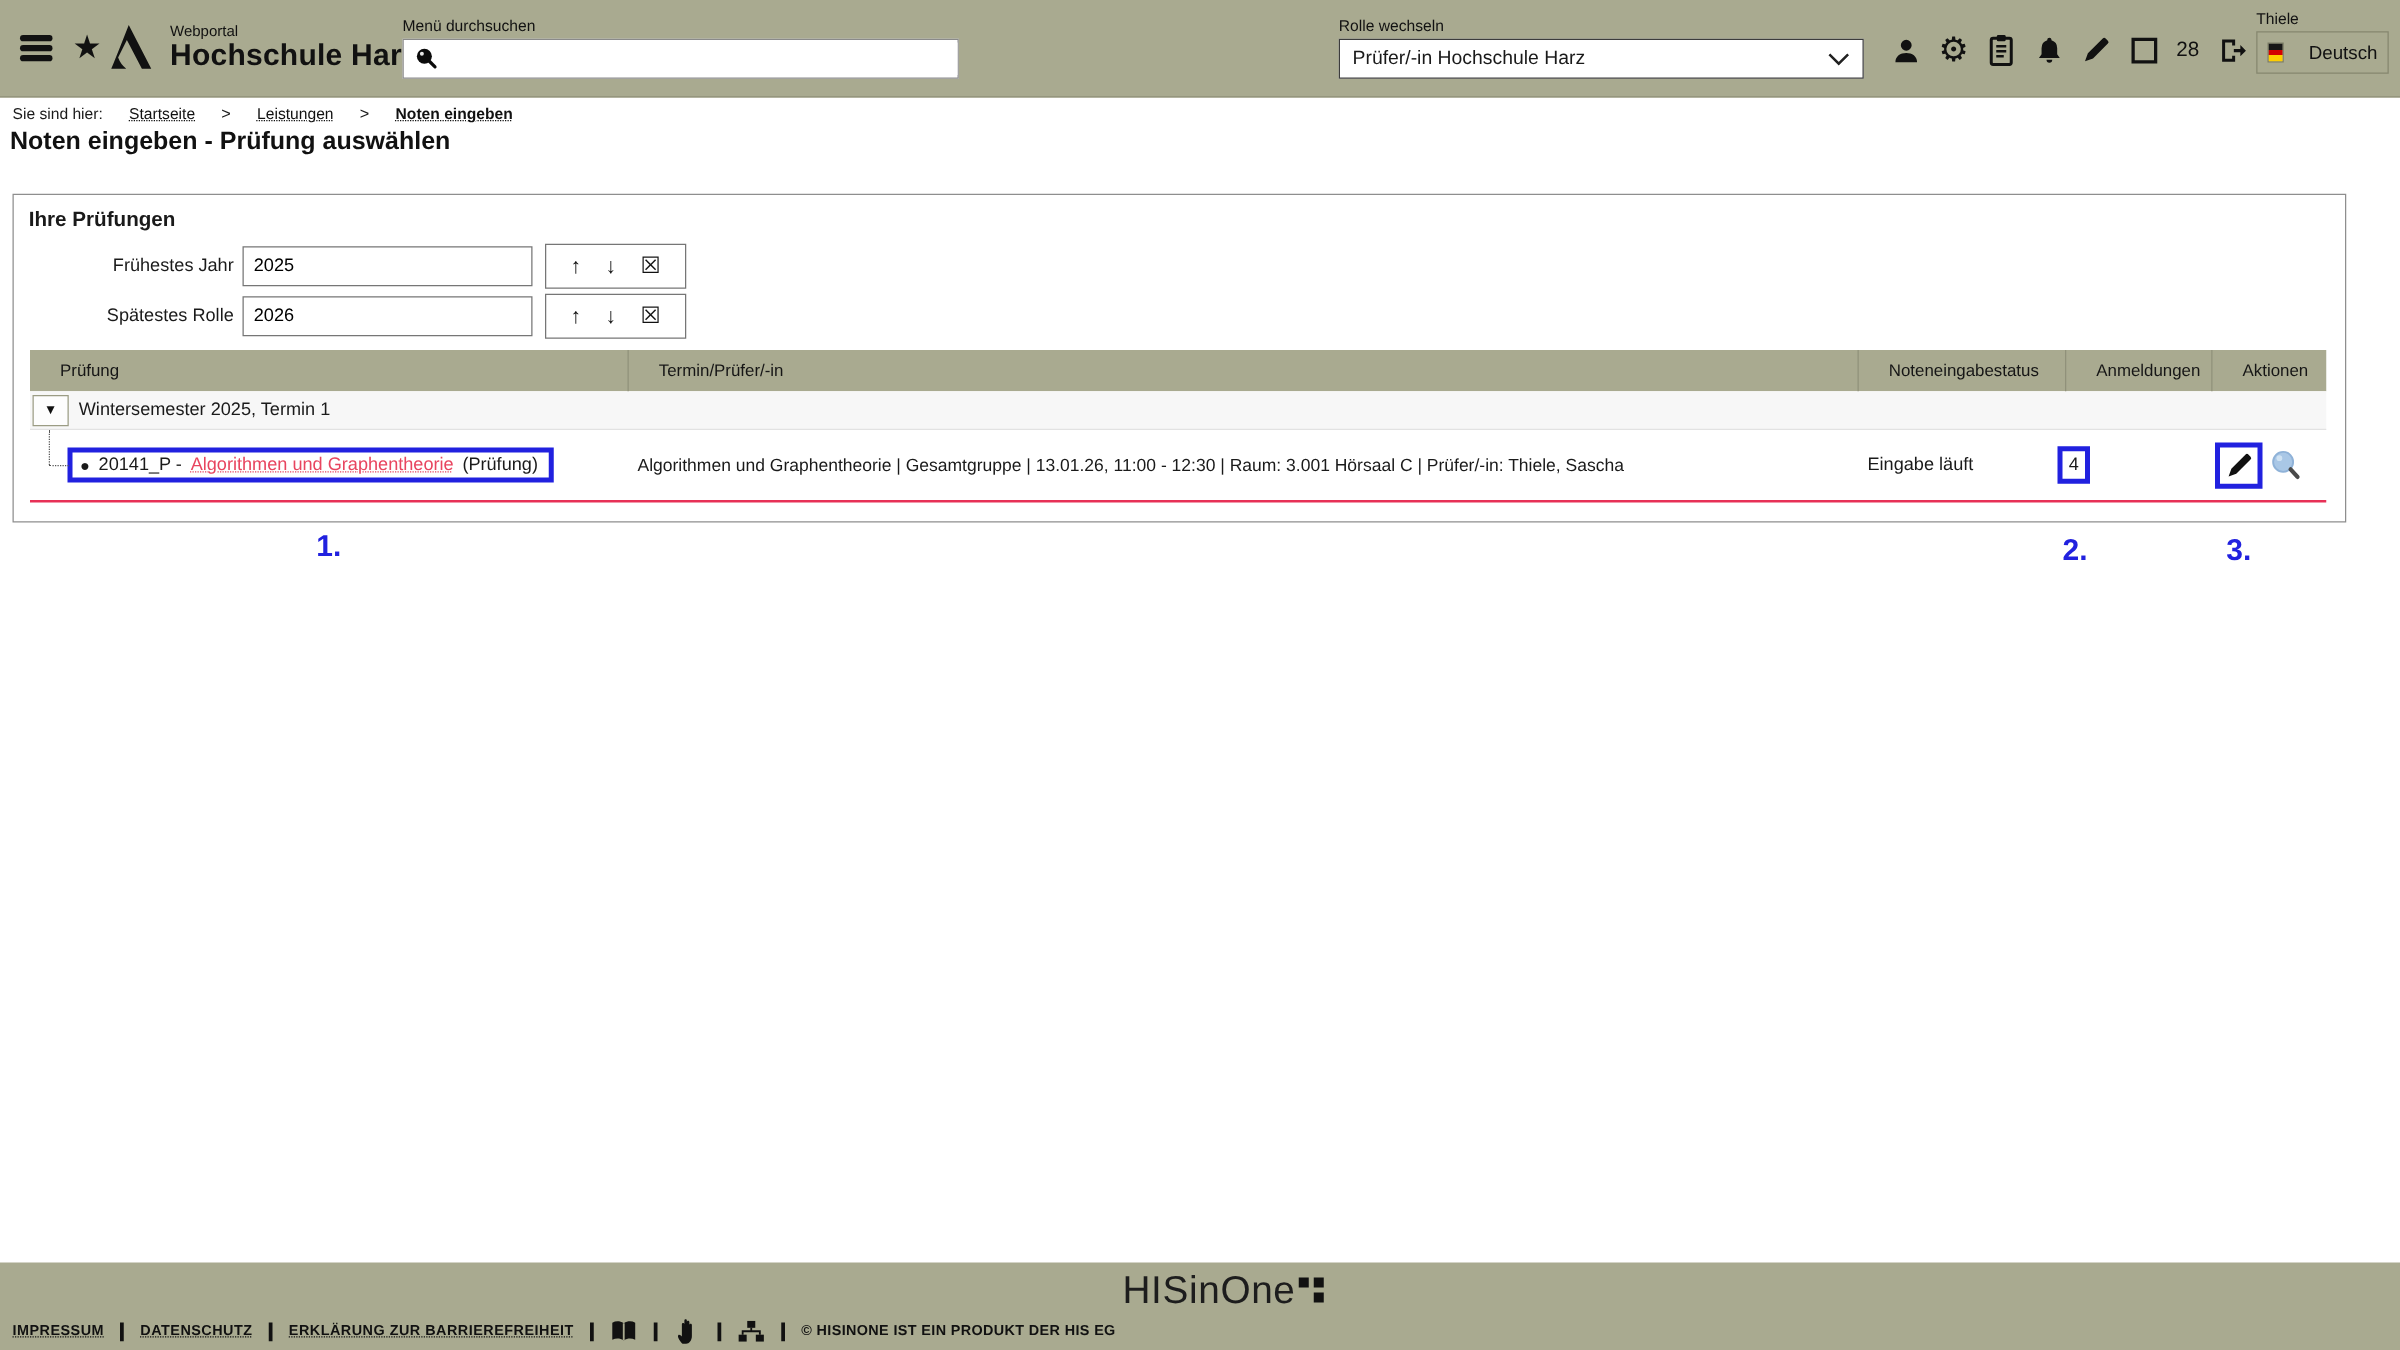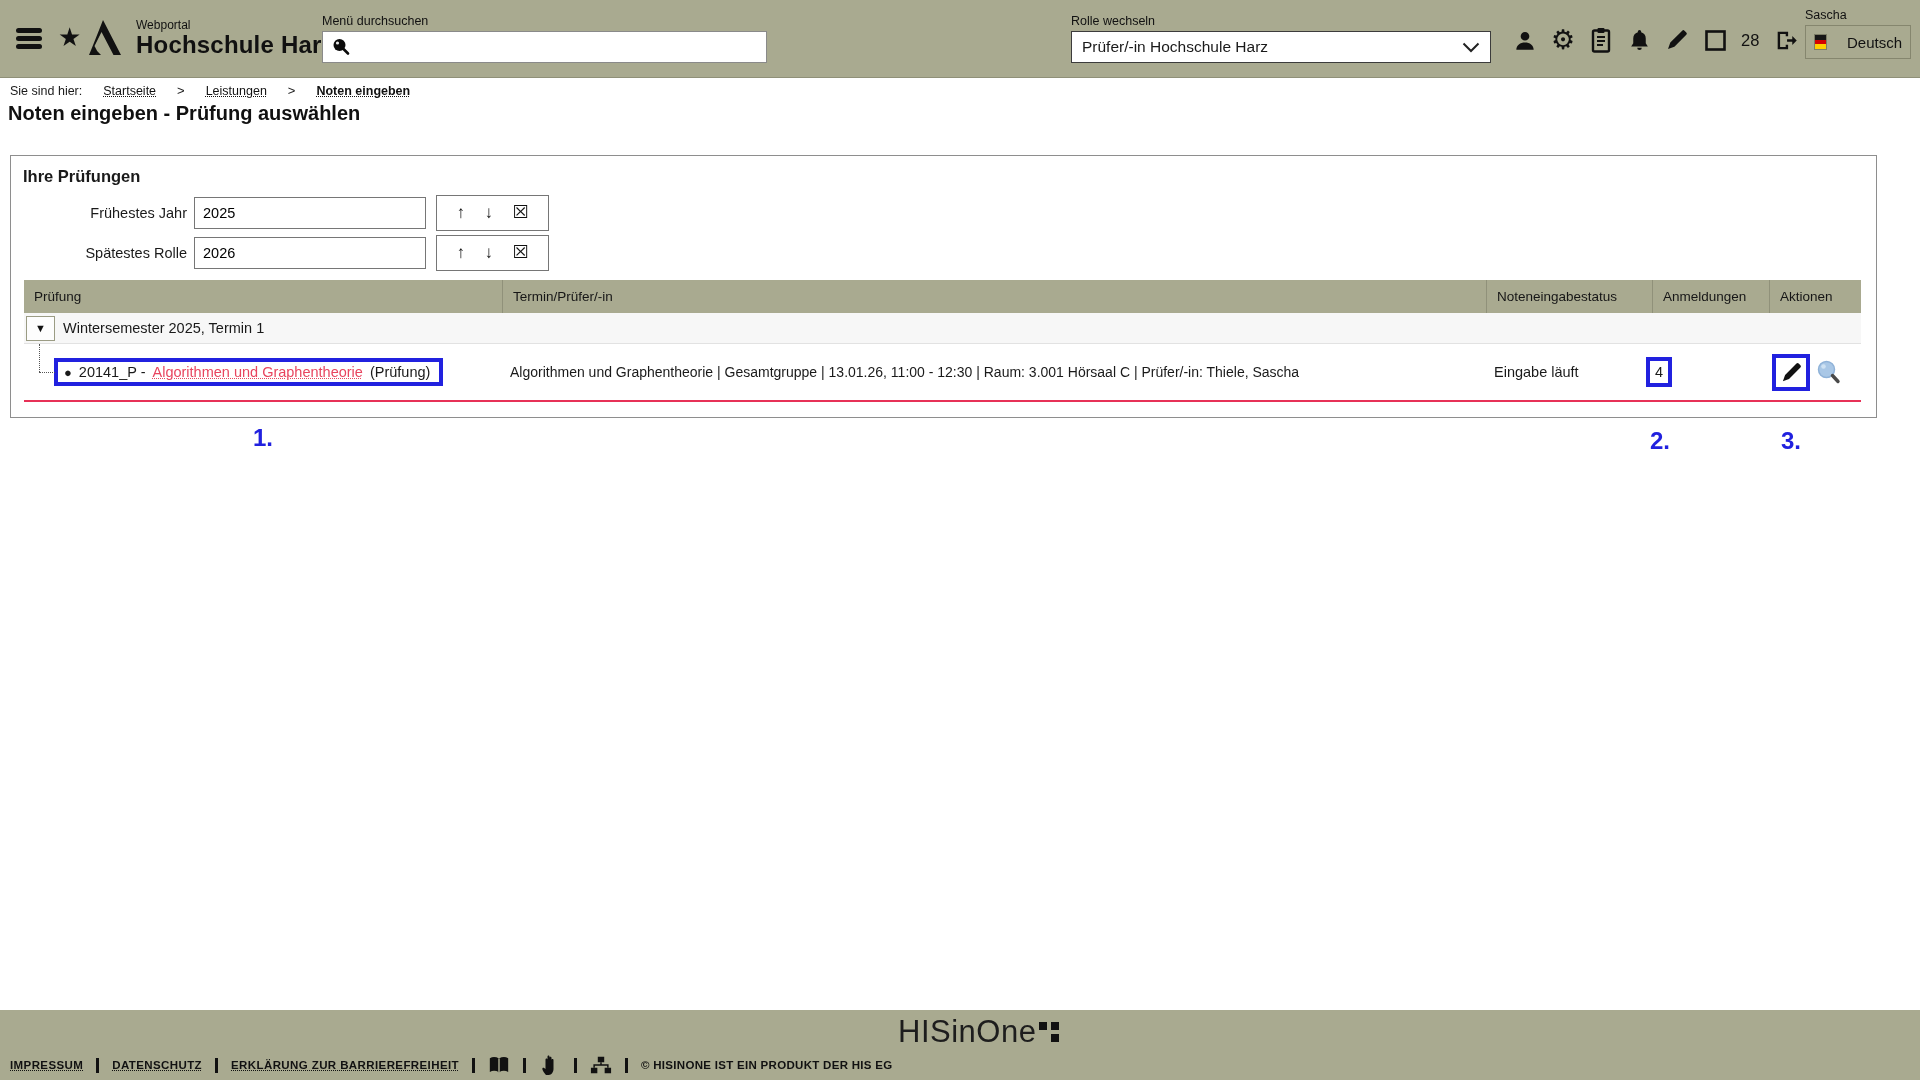--- a/index.html
+++ b/index.html
@@ -49,21 +49,21 @@
   .filter-row label { width:176px; text-align:right; font-size:14.5px; margin-right:7px; }
   .filter-row input { width:232px; height:32px; border:1px solid #767676; font-size:14.5px; padding:0 8px; font-family:inherit; }
   .spinbox { margin-left:10px; width:113px; height:36px; border:1px solid #767676; background:#fff; display:flex; align-items:center; justify-content:space-evenly; }
   .spinbox button { border:none; background:none; font-size:17px; line-height:17px; cursor:pointer; color:#111; font-family:inherit; padding:0; }
   .spinbox .clr { font-size:18px; }
 
   
   .table { position:absolute; left:13px; top:124px; width:1837px; }
   .trow { display:grid; grid-template-columns:478px 984px 166px 117px 1fr; }
   .thead { background:#a9aa90; height:33px; }
-  .thead .cell { font-size:13.5px; color:#161616; display:flex; align-items:center; padding-left:10px; }
+  .thead .cell { font-size:13.5px; color:#161616; display:flex; align-items:center; padding-left:24px; }
   .thead .cell + .cell { border-left:1px solid #90917a; }
   .grouprow { height:31px; background:#f7f7f7; border-bottom:1px solid #e2e2e2; }
   .grouprow .gcell { grid-column:1 / 6; display:flex; align-items:center; }
   .expander { margin-left:2px; width:29px; height:25px; border:1px solid #9b9c84; background:#fdfdfd; display:flex; align-items:center; justify-content:center; font-size:11px; color:#111; cursor:pointer; }
   .grouplabel { margin-left:8px; font-size:14.5px; }
   .examrow { height:58px; border-bottom:2px solid #e73157; }
   .examrow > div { display:flex; align-items:center; }
   .cell-exam { position:relative; }
   .guide-v { position:absolute; left:15px; top:0; height:28px; width:0; border-left:1px dotted #555; }
   .guide-h { position:absolute; left:15px; top:28px; width:16px; height:0; border-top:1px dotted #555; }
@@ -176,21 +176,21 @@
       <span class="counter">28</span>
       <div class="ic">
         <svg width="25" height="25" viewBox="0 0 24 24">
           <path d="M4.5 3.5h10v4.5h-2.3V5.8H6.8v12.4h5.4v-2.2h2.3v4.5h-10z" fill="#111"></path>
           <path d="M13.5 10.7h5V7.6l4.3 4.4-4.3 4.4v-3.1h-5z" fill="#111"></path>
         </svg>
       </div>
     </div>
 
     <div class="langwrap">
-      <span class="ctrl-label">Sascha</span>
+      <span class="ctrl-label">Thiele</span>
       <div class="langbox">
         <div class="flag">
           <div style="background:#161616;"></div>
             <div style="background:#d40000;"></div>
             <div style="background:#ffce00;"></div>
         </div>
         <span>Deutsch</span>
       </div>
     </div>
   </div>

